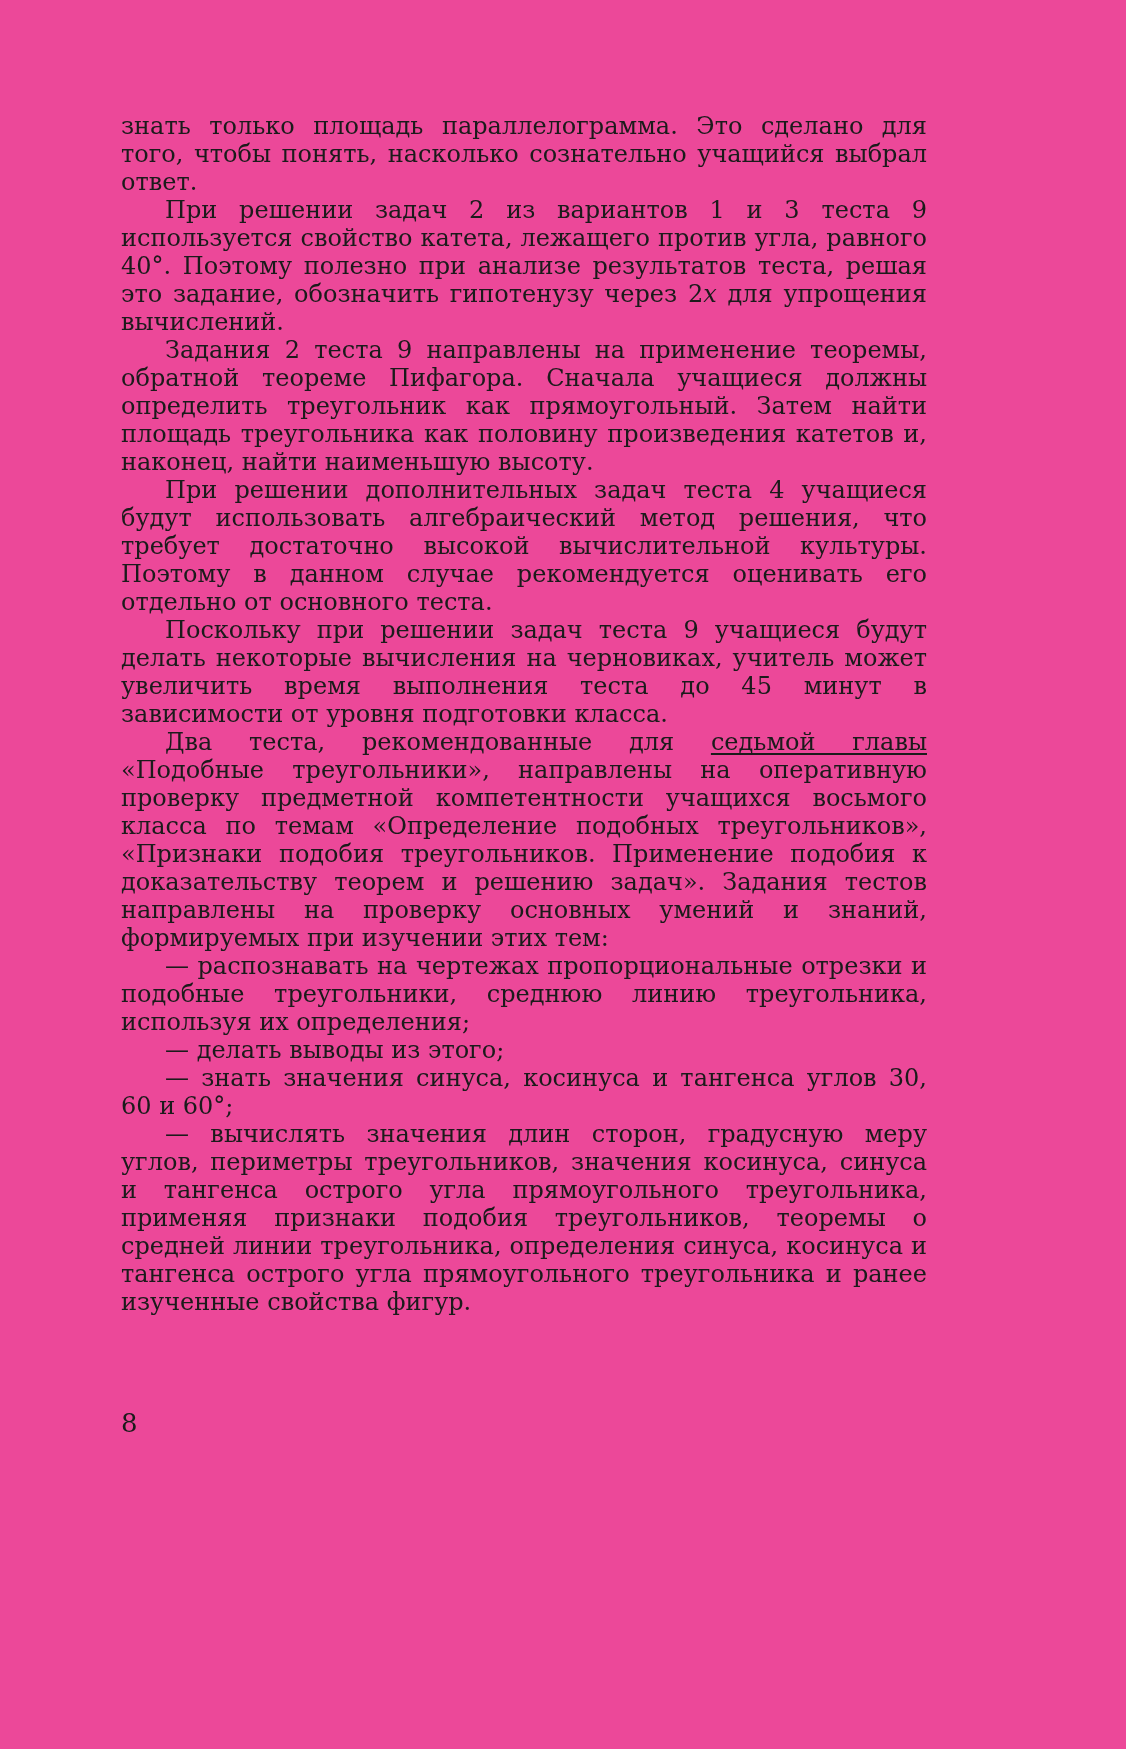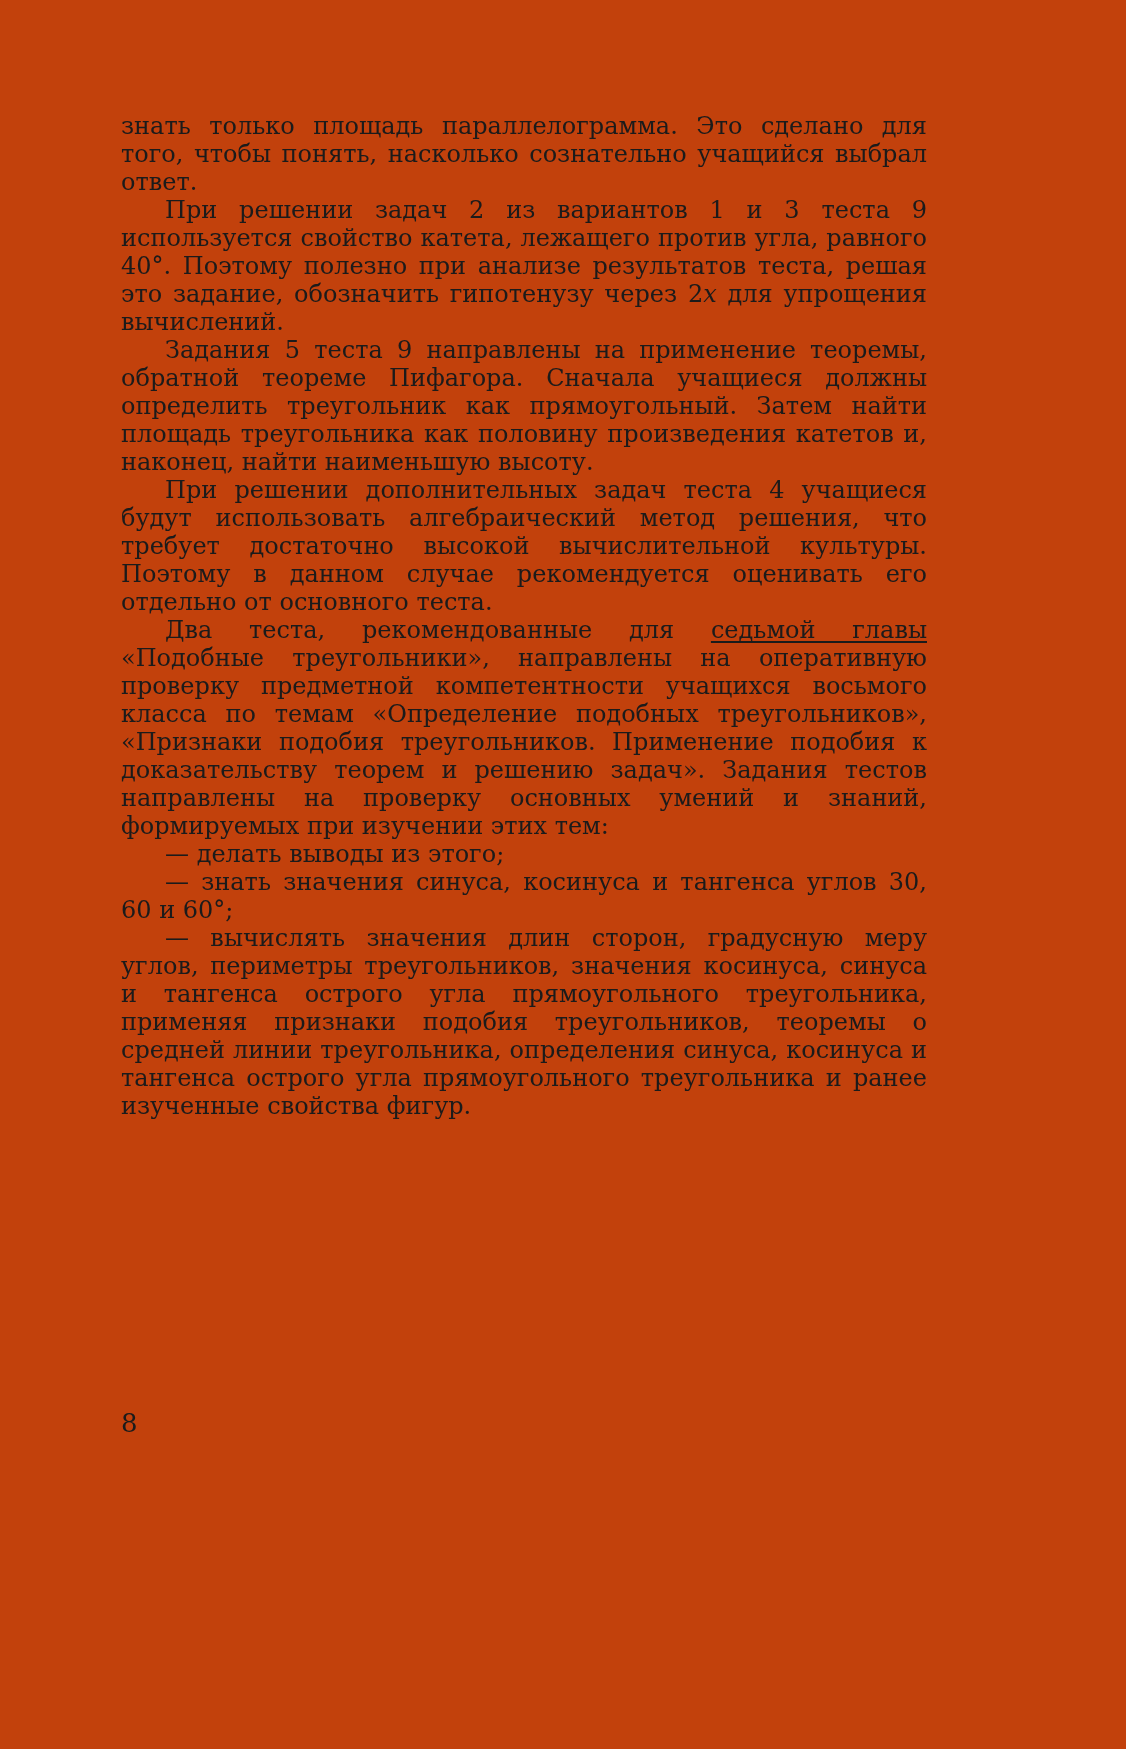--- a/index.html
+++ b/index.html
@@ -4,21 +4,21 @@
 <style>
   html, body {
     margin: 0;
     padding: 0;
     background: #ffffff;
   }
   .page {
     position: relative;
     width: 1126px;
     height: 1749px;
-    background: #c2410c;
+    background: #ec4899;
     overflow: hidden;
     font-family: "DejaVu Serif", "Liberation Serif", serif;
     color: #1b1b1b;
   }
   .text-block {
     position: absolute;
     left: 121px;
     top: 112px;
     width: 806px;
     font-size: 24px;
@@ -55,28 +55,30 @@
 <body>
 
 <div class="page">
 
   <div class="text-block">
 
     <p class="no-indent">знать только площадь параллелограмма. Это сделано для того, чтобы понять, насколько сознательно учащийся выбрал ответ.</p>
 
     <p><span>При решении задач 2 из вариантов 1 и 3 теста 9 используется свойство катета, лежащего против угла, равного 40°. Поэтому полезно при анализе результатов теста, решая это задание, обозначить гипотенузу через 2</span><span class="math-var">x</span><span> для упрощения вычислений.</span></p>
 
-    <p>Задания 5 теста 9 направлены на применение теоремы, обратной теореме Пифагора. Сначала учащиеся должны определить треугольник как прямоугольный. Затем найти площадь треугольника как половину произведения катетов и, наконец, найти наименьшую высоту.</p>
+    <p>Задания 2 теста 9 направлены на применение теоремы, обратной теореме Пифагора. Сначала учащиеся должны определить треугольник как прямоугольный. Затем найти площадь треугольника как половину произведения катетов и, наконец, найти наименьшую высоту.</p>
 
     <p>При решении дополнительных задач теста 4 учащиеся будут использовать алгебраический метод решения, что требует достаточно высокой вычислительной культуры. Поэтому в данном случае рекомендуется оценивать его отдельно от основного теста.</p>
 
+    <p>Поскольку при решении задач теста 9 учащиеся будут делать некоторые вычисления на черновиках, учитель может увеличить время выполнения теста до 45 минут в зависимости от уровня подготовки класса.</p>
 
 
     <p><span>Два теста, рекомендованные для </span><span class="u">седьмой главы</span><span> «Подобные треугольники», направлены на оперативную проверку предметной компетентности учащихся восьмого класса по темам «Определение подобных треугольников», «Признаки подобия треугольников. Применение подобия к доказательству теорем и решению задач». Задания тестов направлены на проверку основных умений и знаний, формируемых при изучении этих тем:</span></p>
 
+    <p>— распознавать на чертежах пропорциональные отрезки и подобные треугольники, среднюю линию треугольника, используя их определения;</p>
 
 
     <p>— делать выводы из этого;</p>
 
     <p>— знать значения синуса, косинуса и тангенса углов 30, 60 и 60°;</p>
 
     <p>— вычислять значения длин сторон, градусную меру углов, периметры треугольников, значения косинуса, синуса и тангенса острого угла прямоугольного треугольника, применяя признаки подобия треугольников, теоремы о средней линии треугольника, определения синуса, косинуса и тангенса острого угла прямоугольного треугольника и ранее изученные свойства фигур.</p>
 
   </div>
 

